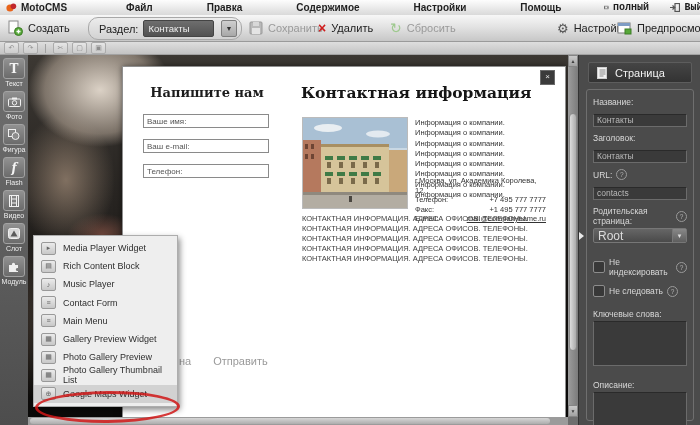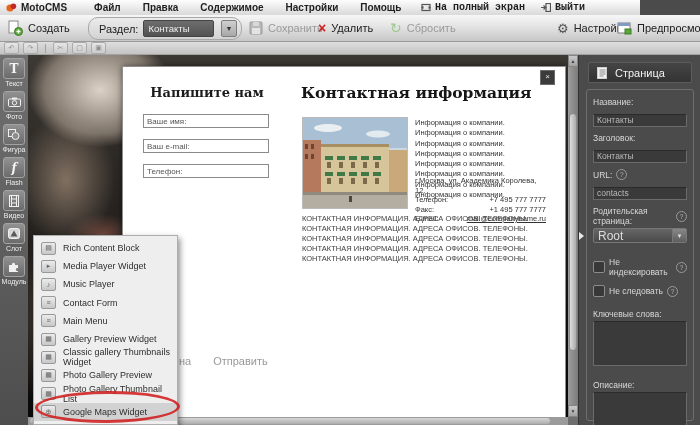--- a/index.html
+++ b/index.html
@@ -1,22 +1,22 @@
 <!DOCTYPE html>
 <html><head>
 <meta charset="utf-8">
 <style>
   html,body{margin:0;padding:0;}
   .app{position:relative;width:700px;height:425px;overflow:hidden;background:#4b4b4b;
        font-family:"Liberation Sans",sans-serif;-webkit-font-smoothing:antialiased;}
 
   
-  .menubar{position:absolute;left:0;top:0;width:640px;height:15px;
+  .menubar{position:absolute;left:0;top:0;width:700px;height:15px;
     background:linear-gradient(#fdfdfd,#d9d9d9);border-bottom:1px solid #aeaeae;
-    display:flex;align-items:center;font-size:10px;font-weight:bold;color:#1e1e1e;}
+    display:flex;align-items:center;font-size:10px;font-weight:bold;color:#1e1e1e;gap:32px;}
   .brand{display:flex;align-items:center;gap:4px;margin:0 16px 0 6px;}
   .menu-item{padding:0 11px;cursor:default;}
   .menubar-right{margin-left:auto;display:flex;align-items:center;gap:16px;padding-right:55px;font-weight:bold;font-family:Liberation Mono, monospace;}
   .mb-link{display:flex;align-items:center;gap:4px;}
 
   
   .toolbar{position:absolute;left:0;top:15px;width:700px;height:26px;
     background:linear-gradient(#f7f7f7,#e3e3e3 45%,#c7c7c7);border-bottom:1px solid #9a9a9a;}
   .tbtn{position:absolute;top:0;height:26px;display:flex;align-items:center;gap:5px;font-size:11px;color:#222;}
   .tbtn.disabled{color:#9a9a9a;align-items:center;}
@@ -353,46 +353,42 @@
           <span>E-mail:</span>
           <span class="email-link">mail@companyname.ru</span>
         </div>
       </div>
       <div class="caps">КОНТАКТНАЯ ИНФОРМАЦИЯ. АДРЕСА ОФИСОВ. ТЕЛЕФОНЫ. КОНТАКТНАЯ ИНФОРМАЦИЯ. АДРЕСА ОФИСОВ. ТЕЛЕФОНЫ. КОНТАКТНАЯ ИНФОРМАЦИЯ. АДРЕСА ОФИСОВ. ТЕЛЕФОНЫ. КОНТАКТНАЯ ИНФОРМАЦИЯ. АДРЕСА ОФИСОВ. ТЕЛЕФОНЫ. КОНТАКТНАЯ ИНФОРМАЦИЯ. АДРЕСА ОФИСОВ. ТЕЛЕФОНЫ.</div>
     </div>
   </div>
 
   <div class="ctx-menu">
     <div class="ctx-item">
+      <span class="mi">▸</span>
+      <span>Media Player Widget</span>
+    </div>
+    <div class="ctx-item">
       <span class="mi">▤</span>
       <span>Rich Content Block</span>
     </div>
     <div class="ctx-item">
-      <span class="mi">▸</span>
-      <span>Media Player Widget</span>
-    </div>
-    <div class="ctx-item">
       <span class="mi">♪</span>
       <span>Music Player</span>
     </div>
     <div class="ctx-item">
       <span class="mi">≡</span>
       <span>Contact Form</span>
     </div>
     <div class="ctx-item">
       <span class="mi">≡</span>
       <span>Main Menu</span>
     </div>
     <div class="ctx-item">
       <span class="mi">▦</span>
       <span>Gallery Preview Widget</span>
-    </div>
-    <div class="ctx-item">
-      <span class="mi">▦</span>
-      <span>Classic gallery Thumbnails Widget</span>
     </div>
     <div class="ctx-item">
       <span class="mi">▦</span>
       <span>Photo Gallery Preview</span>
     </div>
     <div class="ctx-item">
       <span class="mi">▦</span>
       <span>Photo Gallery Thumbnail List</span>
     </div>
     <div class="ctx-item hl">

